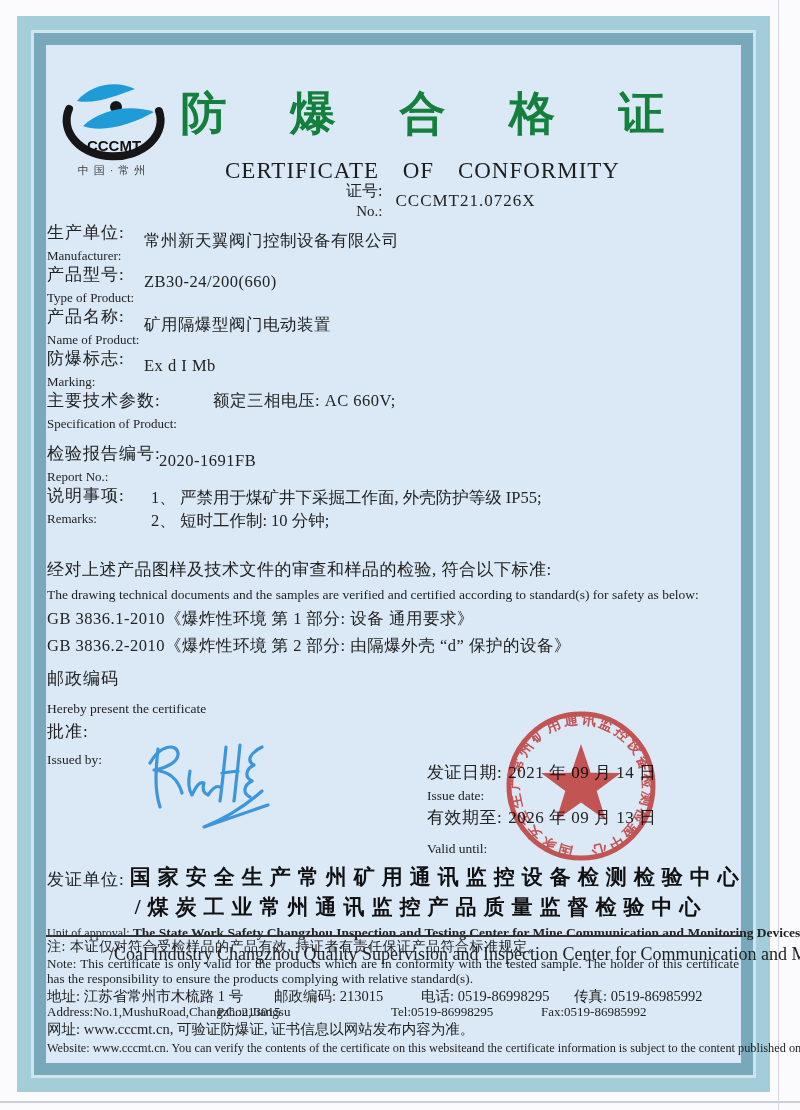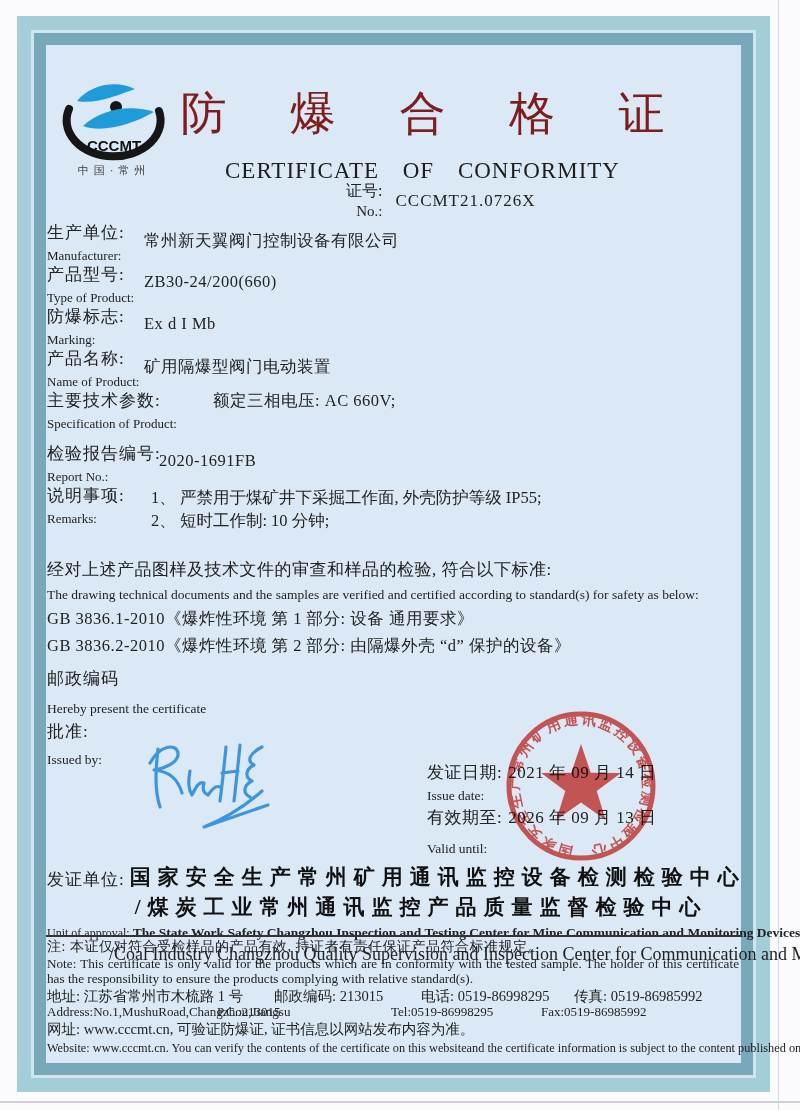--- a/index.html
+++ b/index.html
@@ -23,21 +23,21 @@
   .band-outer{position:absolute;top:16px;left:17px;right:30px;bottom:18px;background:#a4cdda;}
   .band-gap{position:absolute;inset:14px;background:#cfe4ef;}
   .band-inner{position:absolute;inset:3px;background:#77a9bb;}
   .content{position:absolute;inset:12px;background:var(--paper_blue);}
 
   
   .logo-block{position:absolute;left:12px;top:34px;width:112px;text-align:center;}
   .logo-svg{display:block;margin:0 auto;}
   .logo-region{font-size:11px;letter-spacing:5px;color:#3a3a3a;margin-top:2px;white-space:nowrap;}
   .title-block{position:absolute;left:58px;right:0;top:38px;text-align:center;}
-  .title-cn{font-size:46px;font-weight:400;letter-spacing:26px;margin-right:-26px;color:#7f1d1d;white-space:nowrap;}
+  .title-cn{font-size:46px;font-weight:700;letter-spacing:26px;margin-right:-26px;color:#15803d;white-space:nowrap;}
   .title-en{font-size:23px;letter-spacing:1px;word-spacing:17px;margin-top:13px;color:#1d1d1d;white-space:nowrap;}
   .certno{position:absolute;left:300px;top:136px;display:flex;gap:13px;}
   .certno-labels{display:flex;flex-direction:column;align-items:flex-end;}
   .certno-cn{font-size:16px;}
   .certno-en{font-size:15px;margin-top:1px;}
   .certno-value{font-size:17px;letter-spacing:1px;padding-top:10px;}
 
   
   .fields{position:absolute;left:1px;top:176px;right:0;}
   .field-row{position:relative;height:42px;}
@@ -145,28 +145,28 @@
         <div class="f-cn">生产单位:</div>
         <div class="f-en">Manufacturer:</div>
         <div class="f-value">常州新天翼阀门控制设备有限公司</div>
       </div>
       <div class="field-row">
         <div class="f-cn">产品型号:</div>
         <div class="f-en">Type of Product:</div>
         <div class="f-value">ZB30-24/200(660)</div>
       </div>
       <div class="field-row">
+        <div class="f-cn">产品名称:</div>
+        <div class="f-en">Name of Product:</div>
+        <div class="f-value">矿用隔爆型阀门电动装置</div>
+      </div>
+      <div class="field-row">
         <div class="f-cn">防爆标志:</div>
         <div class="f-en">Marking:</div>
         <div class="f-value">Ex d I Mb</div>
-      </div>
-      <div class="field-row">
-        <div class="f-cn">产品名称:</div>
-        <div class="f-en">Name of Product:</div>
-        <div class="f-value">矿用隔爆型阀门电动装置</div>
       </div>
       <div class="field-row row-spec">
         <div class="f-cn">主要技术参数:</div>
         <div class="f-en">Specification of Product:</div>
         <div class="f-value">额定三相电压: AC 660V;</div>
       </div>
       <div class="field-row row-report">
         <div class="f-cn">检验报告编号:</div>
         <div class="f-en">Report No.:</div>
         <div class="f-value">2020-1691FB</div>

